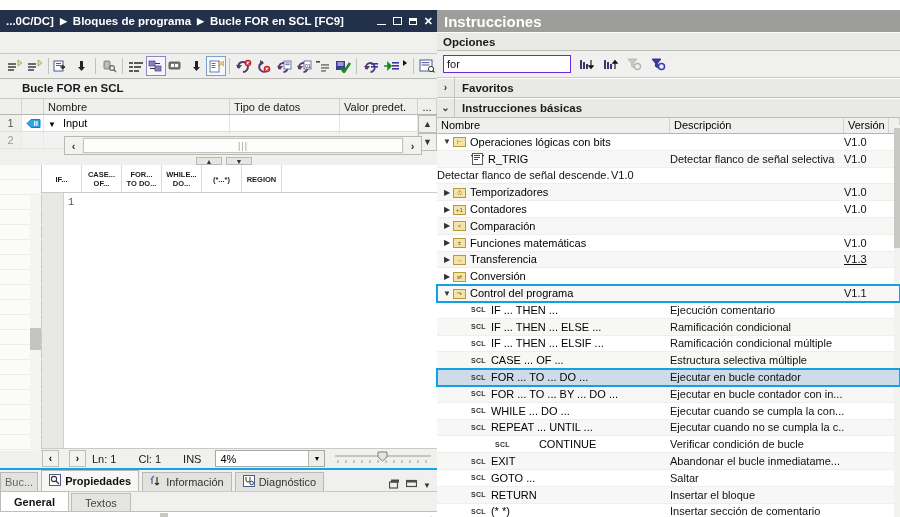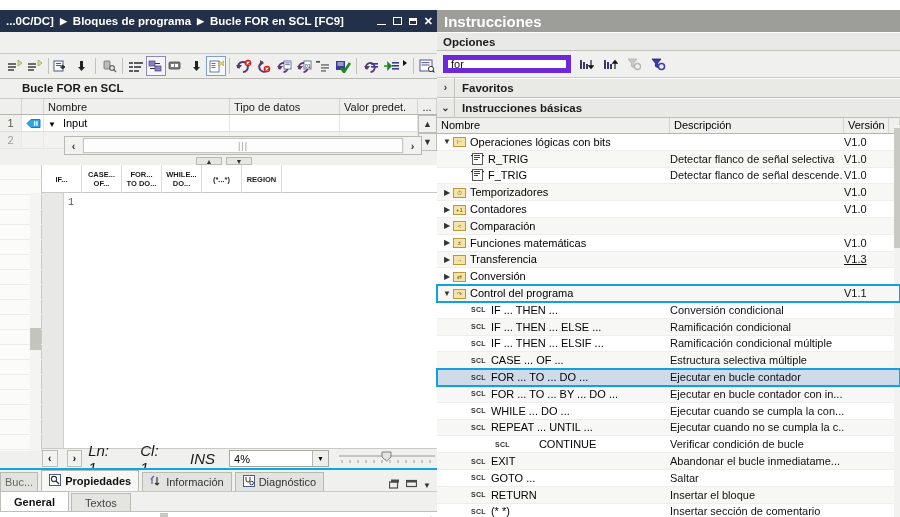--- a/index.html
+++ b/index.html
@@ -80,21 +80,21 @@
   .editor { position:absolute; left:42px; top:183px; width:395px; height:258px; background:#ffffff; }
   .ed-gutter { position:absolute; left:0; top:0; width:22px; height:258px; background:#e8e8e6; border-right:1px solid #d0d0cc; }
   .ed-lines { position:absolute; left:26px; top:4px; font-family:"Liberation Mono", monospace; font-size:10px; color:#555; }
 
   .vscroll-ed { position:absolute; left:30px; top:183px; width:11px; height:258px; background:#f4f4f2; }
   .vsthumb { position:absolute; left:30px; top:318px; width:11px; height:22px; background:#c4c4bf; }
 
   .statusbar { position:absolute; left:42px; top:438px; width:395px; height:20px; background:#f0f0ef;
                display:flex; align-items:center; border-top:1px solid #c9c9c5; }
   .sbtn { width:17px; height:17px; background:#f2f2f0; border:1px solid #bdbdb8; display:flex; align-items:center; justify-content:center; font-weight:bold; font-size:10px; }
-  .sb-text { font-size:15px; color:#1a1a1a; margin-left:6px;font-style:italic; }
+  .sb-text { font-size:11px; color:#1a1a1a; margin-left:6px; }
   .zoomsel { width:110px; height:17px; background:#fff; border:1px solid #a8a8a3; display:flex; align-items:center; padding-left:4px; font-size:11px; position:relative; }
   .zoomarrow { position:absolute; right:0; top:0; width:16px; height:15px; background:#eeeeec; border-left:1px solid #b8b8b3; display:flex; align-items:center; justify-content:center; font-size:7px; }
   .zslider { width:100px; height:16px; position:relative; margin-left:8px; }
 
   
   .dock { position:absolute; left:0; top:458px; width:437px; height:59px; background:#f0f0ef; border-top:2px solid #0ea5e9; }
   .docktabs { display:flex; height:21px; align-items:flex-end; }
   .dtab { height:19px; background:#e2e2df; border:1px solid #b9b9b4; border-bottom:none; margin-right:3px;
           display:flex; align-items:center; padding:0 7px; font-size:11px; color:#333; gap:4px; }
   .dtab.active { background:#f7f7f5; height:21px; font-weight:bold; color:#111; }
@@ -106,21 +106,21 @@
   .stab.active { background:#ffffff; height:20px; font-weight:bold; color:#111; }
   .dockbody { height:18px; background:#ffffff; border-top:1px solid #c0c0bb; display:flex; align-items:center; padding-left:6px; font-size:10.5px; color:#333; position:relative; }
 
   
   #right { position:absolute; left:437px; top:0; width:463px; height:517px; background:#f0f0ef; }
   .rtitle { height:22px; background:#9d9d9a; color:#ffffff; font-weight:bold; font-size:15px;
             display:flex; align-items:center; padding-left:7px; }
   .rsection { height:19px; background:#e9e9e6; border-top:1px solid #fdfdfd; border-bottom:1px solid #c0c0bb;
               display:flex; align-items:center; padding-left:6px; font-weight:bold; font-size:11.5px; color:#1a1a1a; }
   .searchbar { height:27px; background:#f0f0ef; display:flex; align-items:center; padding-left:6px; gap:6px; border-bottom:1px solid #c9c9c5; }
-  .searchinput { width:128px; height:18px; background:#ffffff; border:5px solid #6d28d9; font-size:11px; padding:0 3px; color:#111; display:flex; align-items:center; }
+  .searchinput { width:128px; height:18px; background:#ffffff; border:1px solid #6d28d9; font-size:11px; padding:0 3px; color:#111; display:flex; align-items:center; }
   .sicon { width:18px; height:18px; display:flex; align-items:center; justify-content:center; }
 
   .accordion { height:20px; background:#e9e9e6; border-top:1px solid #fefefe; border-bottom:1px solid #bfbfba;
                display:flex; align-items:center; font-weight:bold; font-size:11.5px; color:#1a1a1a; }
   .accarrow { width:18px; text-align:center; font-size:10px; color:#333; border-right:1px solid #c6c6c1; height:20px; line-height:20px; }
   .acclabel { padding-left:7px; }
 
   .treehead { display:flex; height:16px; background:#efefed; border-bottom:1px solid #b5b5b0; font-size:11px; }
   .treehead div { border-right:1px solid #d3d3ce; padding-left:4px; line-height:15px; }
   .th-name { width:233px; }
@@ -625,32 +625,20 @@
                 <rect x="0" y="2" width="2" height="1.2" fill="#333"></rect>
                 <rect x="11" y="2" width="2" height="1.2" fill="#333"></rect>
               </svg></span>
             <span>R_TRIG</span>
           </div>
           <div class="tr-desc">Detectar flanco de señal selectiva</div>
           <div class="tr-ver">V1.0</div>
           <div class="tr-end"></div>
         </div>
         <div class="treerow">
-          <div class="tr-name" style="padding-left: 22px;">
-            <span class="twist"></span>
-            <span class="fbico"><svg width="13" height="12" viewBox="0 0 13 12">
-                <rect x="1.5" y="0.5" width="10" height="11" fill="#ffffff" stroke="#5a5a58" stroke-width="1"></rect>
-                <rect x="3" y="2" width="6" height="1" fill="#3a3a8a"></rect>
-                <rect x="3" y="4" width="6" height="1" fill="#3a3a8a"></rect>
-                <rect x="3" y="6" width="4" height="1" fill="#3a3a8a"></rect>
-                <rect x="0" y="2" width="2" height="1.2" fill="#333"></rect>
-                <rect x="11" y="2" width="2" height="1.2" fill="#333"></rect>
-              </svg></span>
-            <span>F_TRIG</span>
-          </div>
           <div class="tr-desc">Detectar flanco de señal descende.</div>
           <div class="tr-ver">V1.0</div>
           <div class="tr-end"></div>
         </div>
         <div class="treerow alt">
           <div class="tr-name" style="padding-left: 4px;">
             <span class="twist">▶</span>
             <span class="folderico"><svg width="13" height="11" viewBox="0 0 13 11">
                 <rect x="0.5" y="1.5" width="12" height="9" fill="#f5e3a8" stroke="#b59a3c" stroke-width="1"></rect>
                 <text x="6.5" y="8.2" font-size="6" text-anchor="middle" fill="#6b5a1c" font-family="Liberation Sans">⏱</text>
@@ -738,21 +726,21 @@
           <div class="tr-desc"></div>
           <div class="tr-ver">V1.1</div>
           <div class="tr-end"></div>
         </div>
         <div class="treerow">
           <div class="tr-name" style="padding-left: 22px;">
             <span class="twist"></span>
             <span class="sclmark">SCL</span>
             <span>IF ... THEN ...</span>
           </div>
-          <div class="tr-desc">Conversión condicional</div>
+          <div class="tr-desc">Ejecución comentario</div>
           <div class="tr-ver"></div>
           <div class="tr-end"></div>
         </div>
         <div class="treerow alt">
           <div class="tr-name" style="padding-left: 22px;">
             <span class="twist"></span>
             <span class="sclmark">SCL</span>
             <span>IF ... THEN ... ELSE ...</span>
           </div>
           <div class="tr-desc">Ramificación condicional</div>

